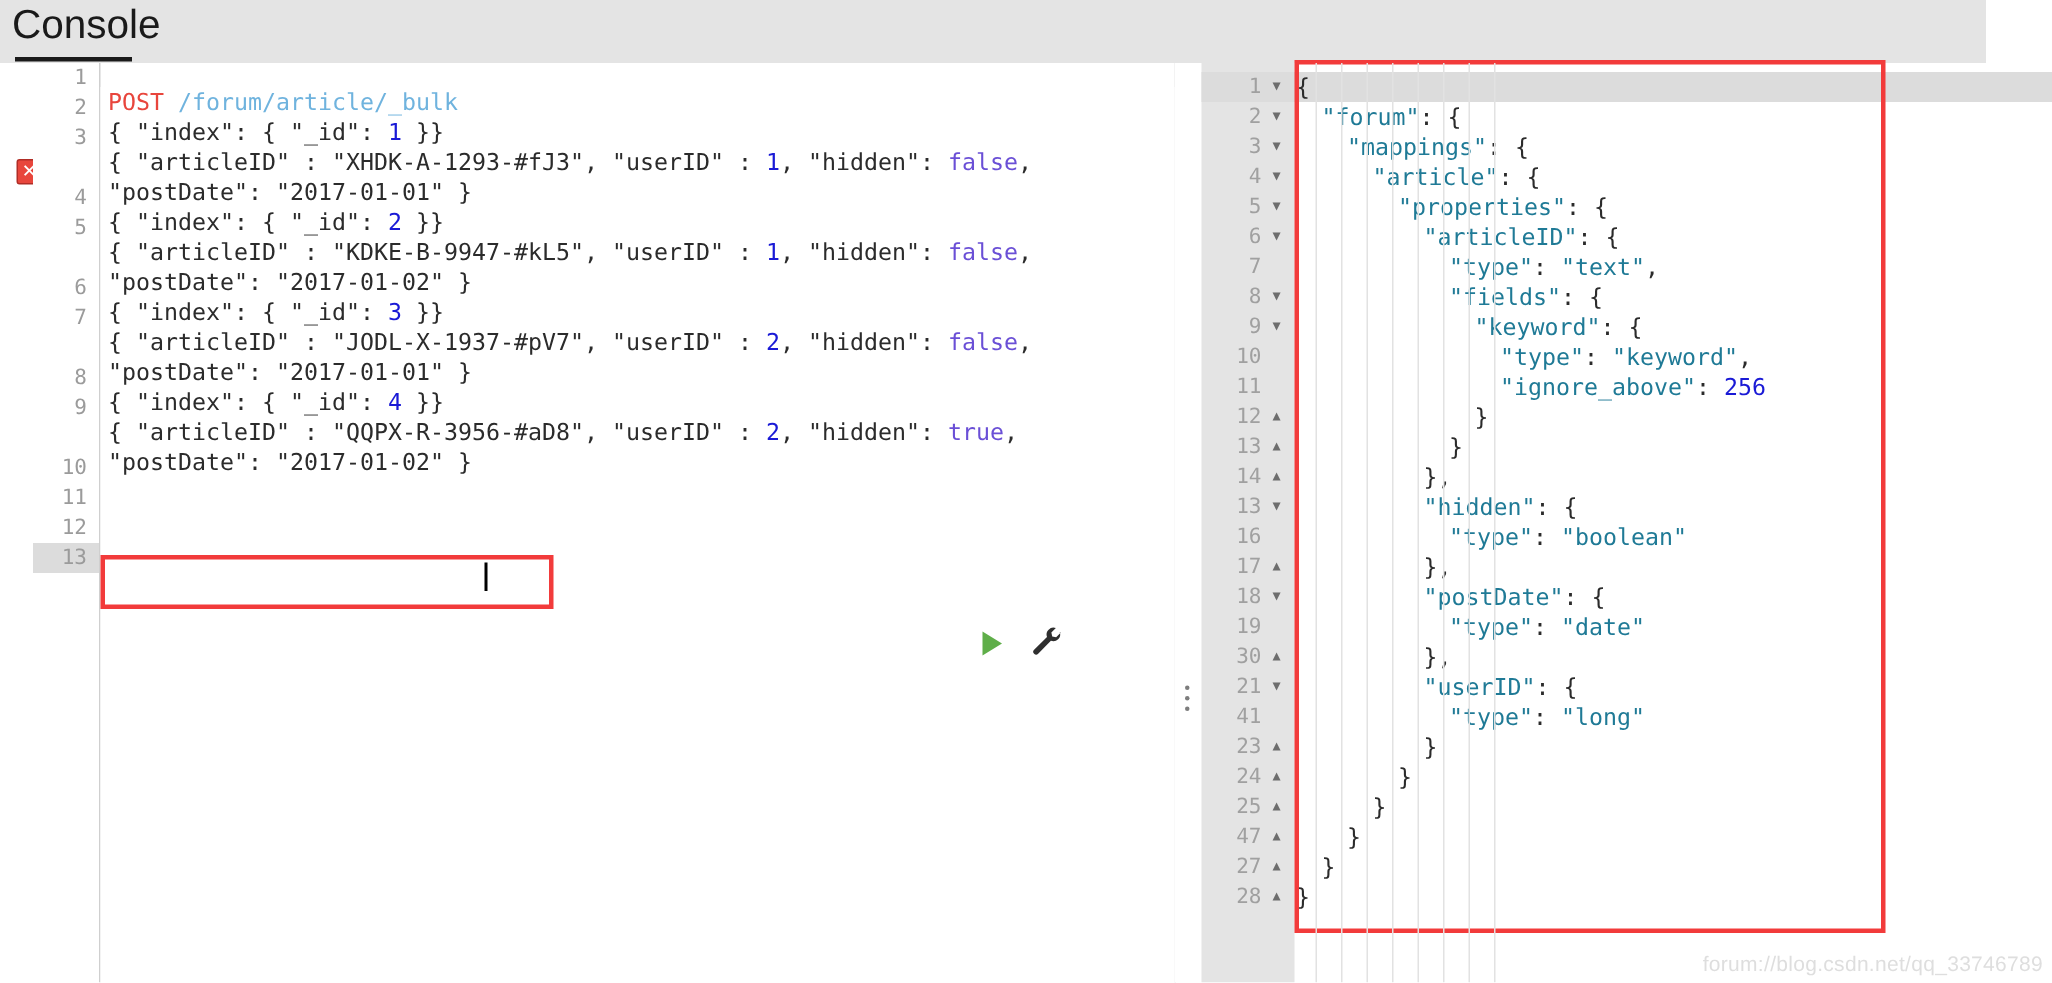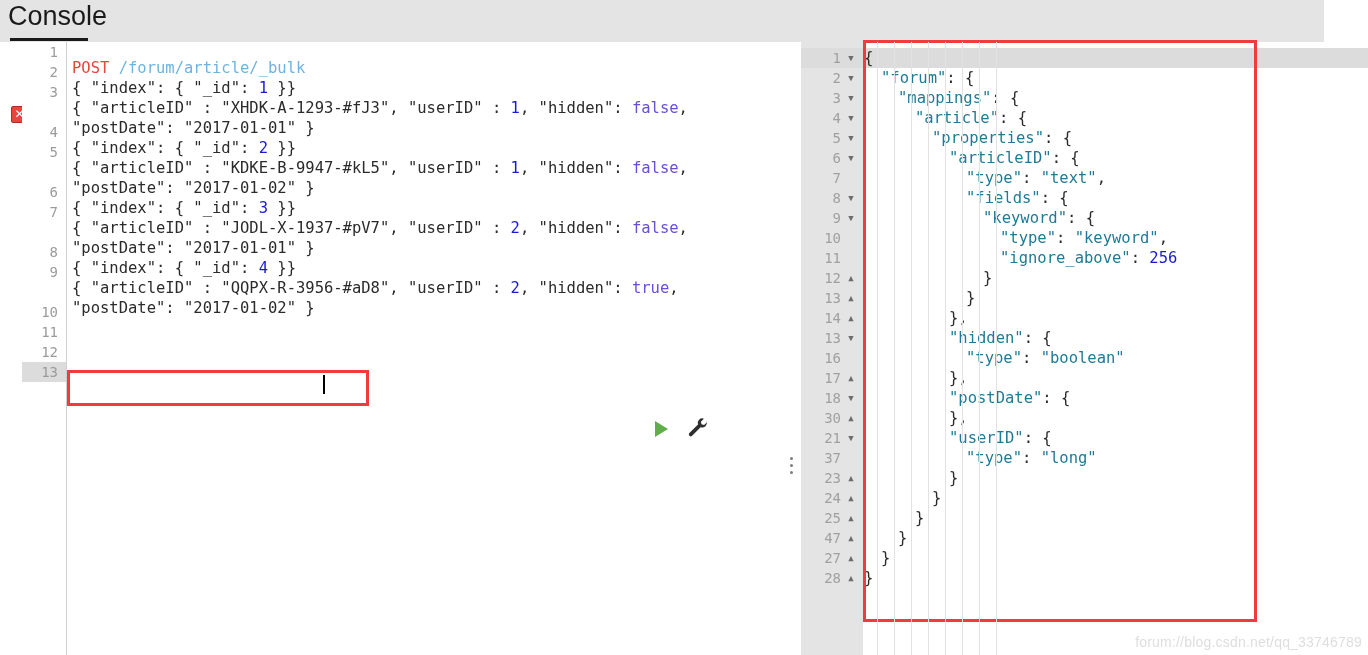--- a/index.html
+++ b/index.html
@@ -363,23 +363,24 @@
         <div class="rrow"><span class="rnum">9</span><span class="rfold">▼</span><span class="rcode" style="left: 182px;"><span class="j-key">"keyword"</span><span class="j-p">: {</span></span></div>
         <div class="rrow"><span class="rnum">10</span><span class="rcode" style="left: 199px;"><span class="j-key">"type"</span><span class="j-p">: </span><span class="j-str">"keyword"</span><span class="j-p">,</span></span></div>
         <div class="rrow"><span class="rnum">11</span><span class="rcode" style="left: 199px;"><span class="j-key">"ignore_above"</span><span class="j-p">: </span><span class="j-num">256</span></span></div>
         <div class="rrow"><span class="rnum">12</span><span class="rfold">▲</span><span class="rcode" style="left: 182px;"><span class="j-p">}</span></span></div>
         <div class="rrow"><span class="rnum">13</span><span class="rfold">▲</span><span class="rcode" style="left: 165px;"><span class="j-p">}</span></span></div>
         <div class="rrow"><span class="rnum">14</span><span class="rfold">▲</span><span class="rcode" style="left: 148px;"><span class="j-p">},</span></span></div>
         <div class="rrow"><span class="rnum">13</span><span class="rfold">▼</span><span class="rcode" style="left: 148px;"><span class="j-key">"hidden"</span><span class="j-p">: {</span></span></div>
         <div class="rrow"><span class="rnum">16</span><span class="rcode" style="left: 165px;"><span class="j-key">"type"</span><span class="j-p">: </span><span class="j-str">"boolean"</span></span></div>
         <div class="rrow"><span class="rnum">17</span><span class="rfold">▲</span><span class="rcode" style="left: 148px;"><span class="j-p">},</span></span></div>
         <div class="rrow"><span class="rnum">18</span><span class="rfold">▼</span><span class="rcode" style="left: 148px;"><span class="j-key">"postDate"</span><span class="j-p">: {</span></span></div>
+        <div class="rrow"><span class="rnum">19</span><span class="rcode" style="left: 165px;"><span class="j-key">"type"</span><span class="j-p">: </span><span class="j-str">"date"</span></span></div>
         <div class="rrow"><span class="rnum">30</span><span class="rfold">▲</span><span class="rcode" style="left: 148px;"><span class="j-p">},</span></span></div>
         <div class="rrow"><span class="rnum">21</span><span class="rfold">▼</span><span class="rcode" style="left: 148px;"><span class="j-key">"userID"</span><span class="j-p">: {</span></span></div>
-        <div class="rrow"><span class="rnum">37</span><span class="rcode" style="left: 165px;"><span class="j-key">"type"</span><span class="j-p">: </span><span class="j-str">"long"</span></span></div>
+        <div class="rrow"><span class="rnum">41</span><span class="rcode" style="left: 165px;"><span class="j-key">"type"</span><span class="j-p">: </span><span class="j-str">"long"</span></span></div>
         <div class="rrow"><span class="rnum">23</span><span class="rfold">▲</span><span class="rcode" style="left: 148px;"><span class="j-p">}</span></span></div>
         <div class="rrow"><span class="rnum">24</span><span class="rfold">▲</span><span class="rcode" style="left: 131px;"><span class="j-p">}</span></span></div>
         <div class="rrow"><span class="rnum">25</span><span class="rfold">▲</span><span class="rcode" style="left: 114px;"><span class="j-p">}</span></span></div>
         <div class="rrow"><span class="rnum">47</span><span class="rfold">▲</span><span class="rcode" style="left: 97px;"><span class="j-p">}</span></span></div>
         <div class="rrow"><span class="rnum">27</span><span class="rfold">▲</span><span class="rcode" style="left: 80px;"><span class="j-p">}</span></span></div>
         <div class="rrow"><span class="rnum">28</span><span class="rfold">▲</span><span class="rcode" style="left: 63px;"><span class="j-p">}</span></span></div>
       </div>
     <div id="right-redbox"></div>
   <div class="guide" style="left: 76px;"></div>
       <div class="guide" style="left: 93px;"></div>

